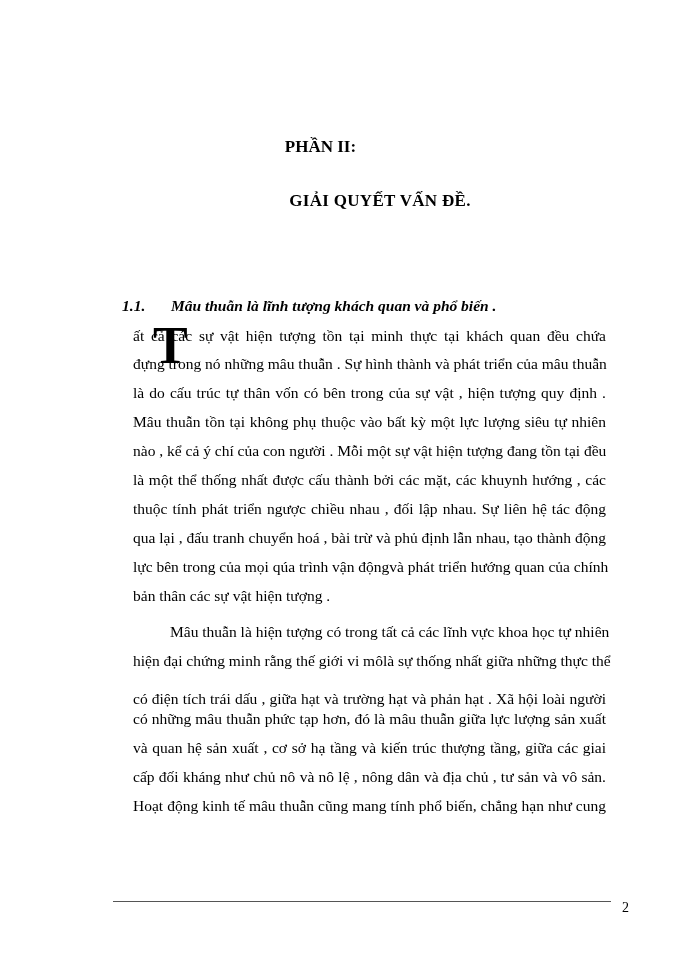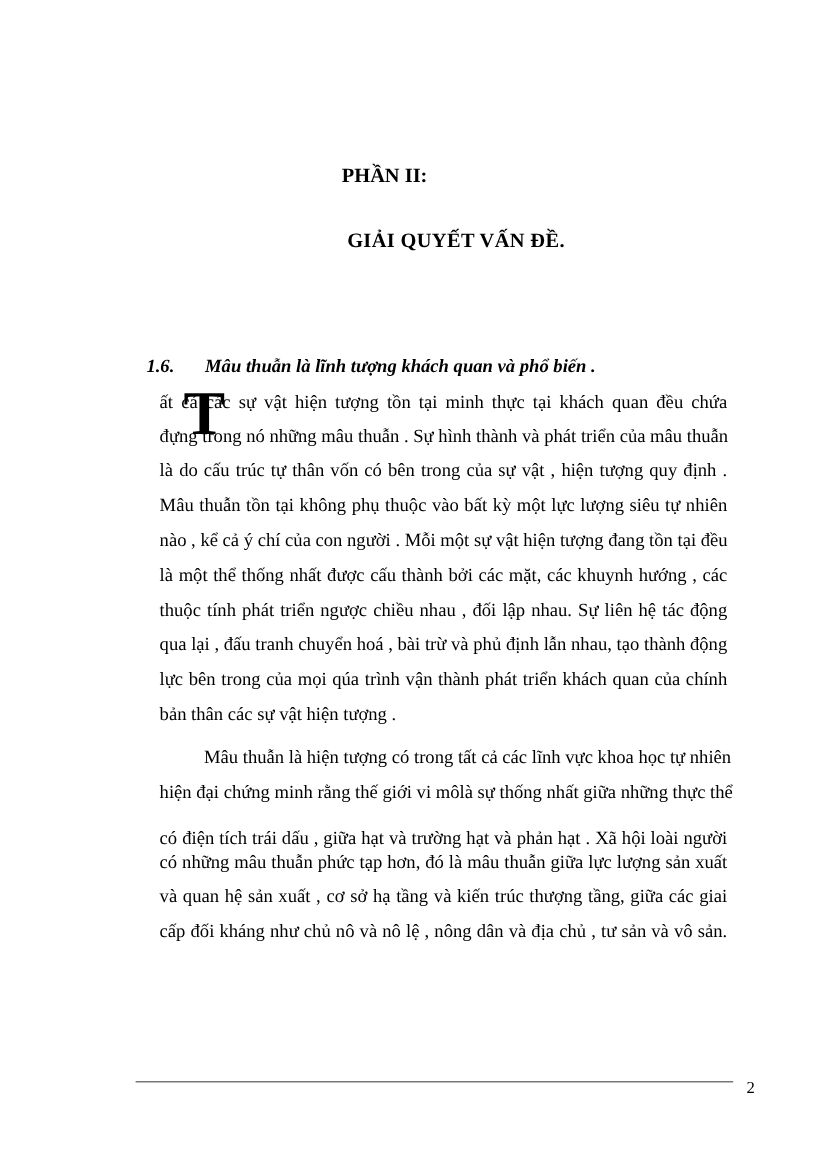--- a/index.html
+++ b/index.html
@@ -26,39 +26,40 @@
 </style>
 </head>
 <body>
 
 <div class="page">
   <div class="title1">PHẦN II:</div>
   <div class="title2">GIẢI QUYẾT VẤN ĐỀ.</div>
 
 
   <div class="h2">
-    <span class="num">1.6.</span>
+    <span class="num">1.1.</span>
     <span>Mâu thuẫn là lĩnh tượng khách quan và phổ biến .</span>
   </div>
 
   <div class="dropcap">T</div>
 
   <div class="line" style="top:326px">ất cả các sự vật hiện tượng tồn tại minh thực tại khách quan đều chứa</div>
   <div class="line" style="top:383px">là do cấu trúc tự thân vốn có bên trong của sự vật , hiện tượng quy định .</div>
   <div class="line" style="top:354px">đựng trong nó những mâu thuẫn . Sự hình thành và phát triển của mâu thuẫn</div>
   <div class="line" style="top:441px">nào , kể cả ý chí của con người . Mỗi một sự vật hiện tượng đang tồn tại đều</div>
   <div class="line" style="top:412px">Mâu thuẫn tồn tại không phụ thuộc vào bất kỳ một lực lượng siêu tự nhiên</div>
   <div class="line" style="top:470px">là một thể thống nhất được cấu thành bởi các mặt, các khuynh hướng , các</div>
   <div class="line" style="top:499px">thuộc tính phát triển ngược chiều nhau , đối lập nhau. Sự liên hệ tác động</div>
   <div class="line" style="top:528px">qua lại , đấu tranh chuyển hoá , bài trừ và phủ định lẫn nhau, tạo thành động</div>
-  <div class="line" style="top:557px">lực bên trong của mọi qúa trình vận thành phát triển khách quan của chính</div>
+  <div class="line" style="top:557px">lực bên trong của mọi qúa trình vận độngvà phát triển hướng quan của chính</div>
   <div class="line last" style="top:586px">bản thân các sự vật hiện tượng .</div>
 
   <div class="line indent" style="top:622px">Mâu thuẫn là hiện tượng có trong tất cả các lĩnh vực khoa học tự nhiên</div>
   <div class="line" style="top:651px">hiện đại chứng minh rằng thế giới vi môlà sự thống nhất giữa những thực thể</div>
   <div class="line" style="top:689px">có điện tích trái dấu , giữa hạt và trường hạt và phản hạt . Xã hội loài người</div>
   <div class="line" style="top:709px">có những mâu thuẫn phức tạp hơn, đó là mâu thuẫn giữa lực lượng sản xuất</div>
   <div class="line" style="top:738px">và quan hệ sản xuất , cơ sở hạ tầng và kiến trúc thượng tầng, giữa các giai</div>
   <div class="line" style="top:767px">cấp đối kháng như chủ nô và nô lệ , nông dân và địa chủ , tư sản và vô sản.</div>
+  <div class="line" style="top:796px">Hoạt động kinh tế mâu thuẫn cũng mang tính phổ biến, chẳng hạn như cung</div>
 
   <div class="footer-rule"></div>
   <div class="page-num">2</div>
 </div>
 
 </body></html>

